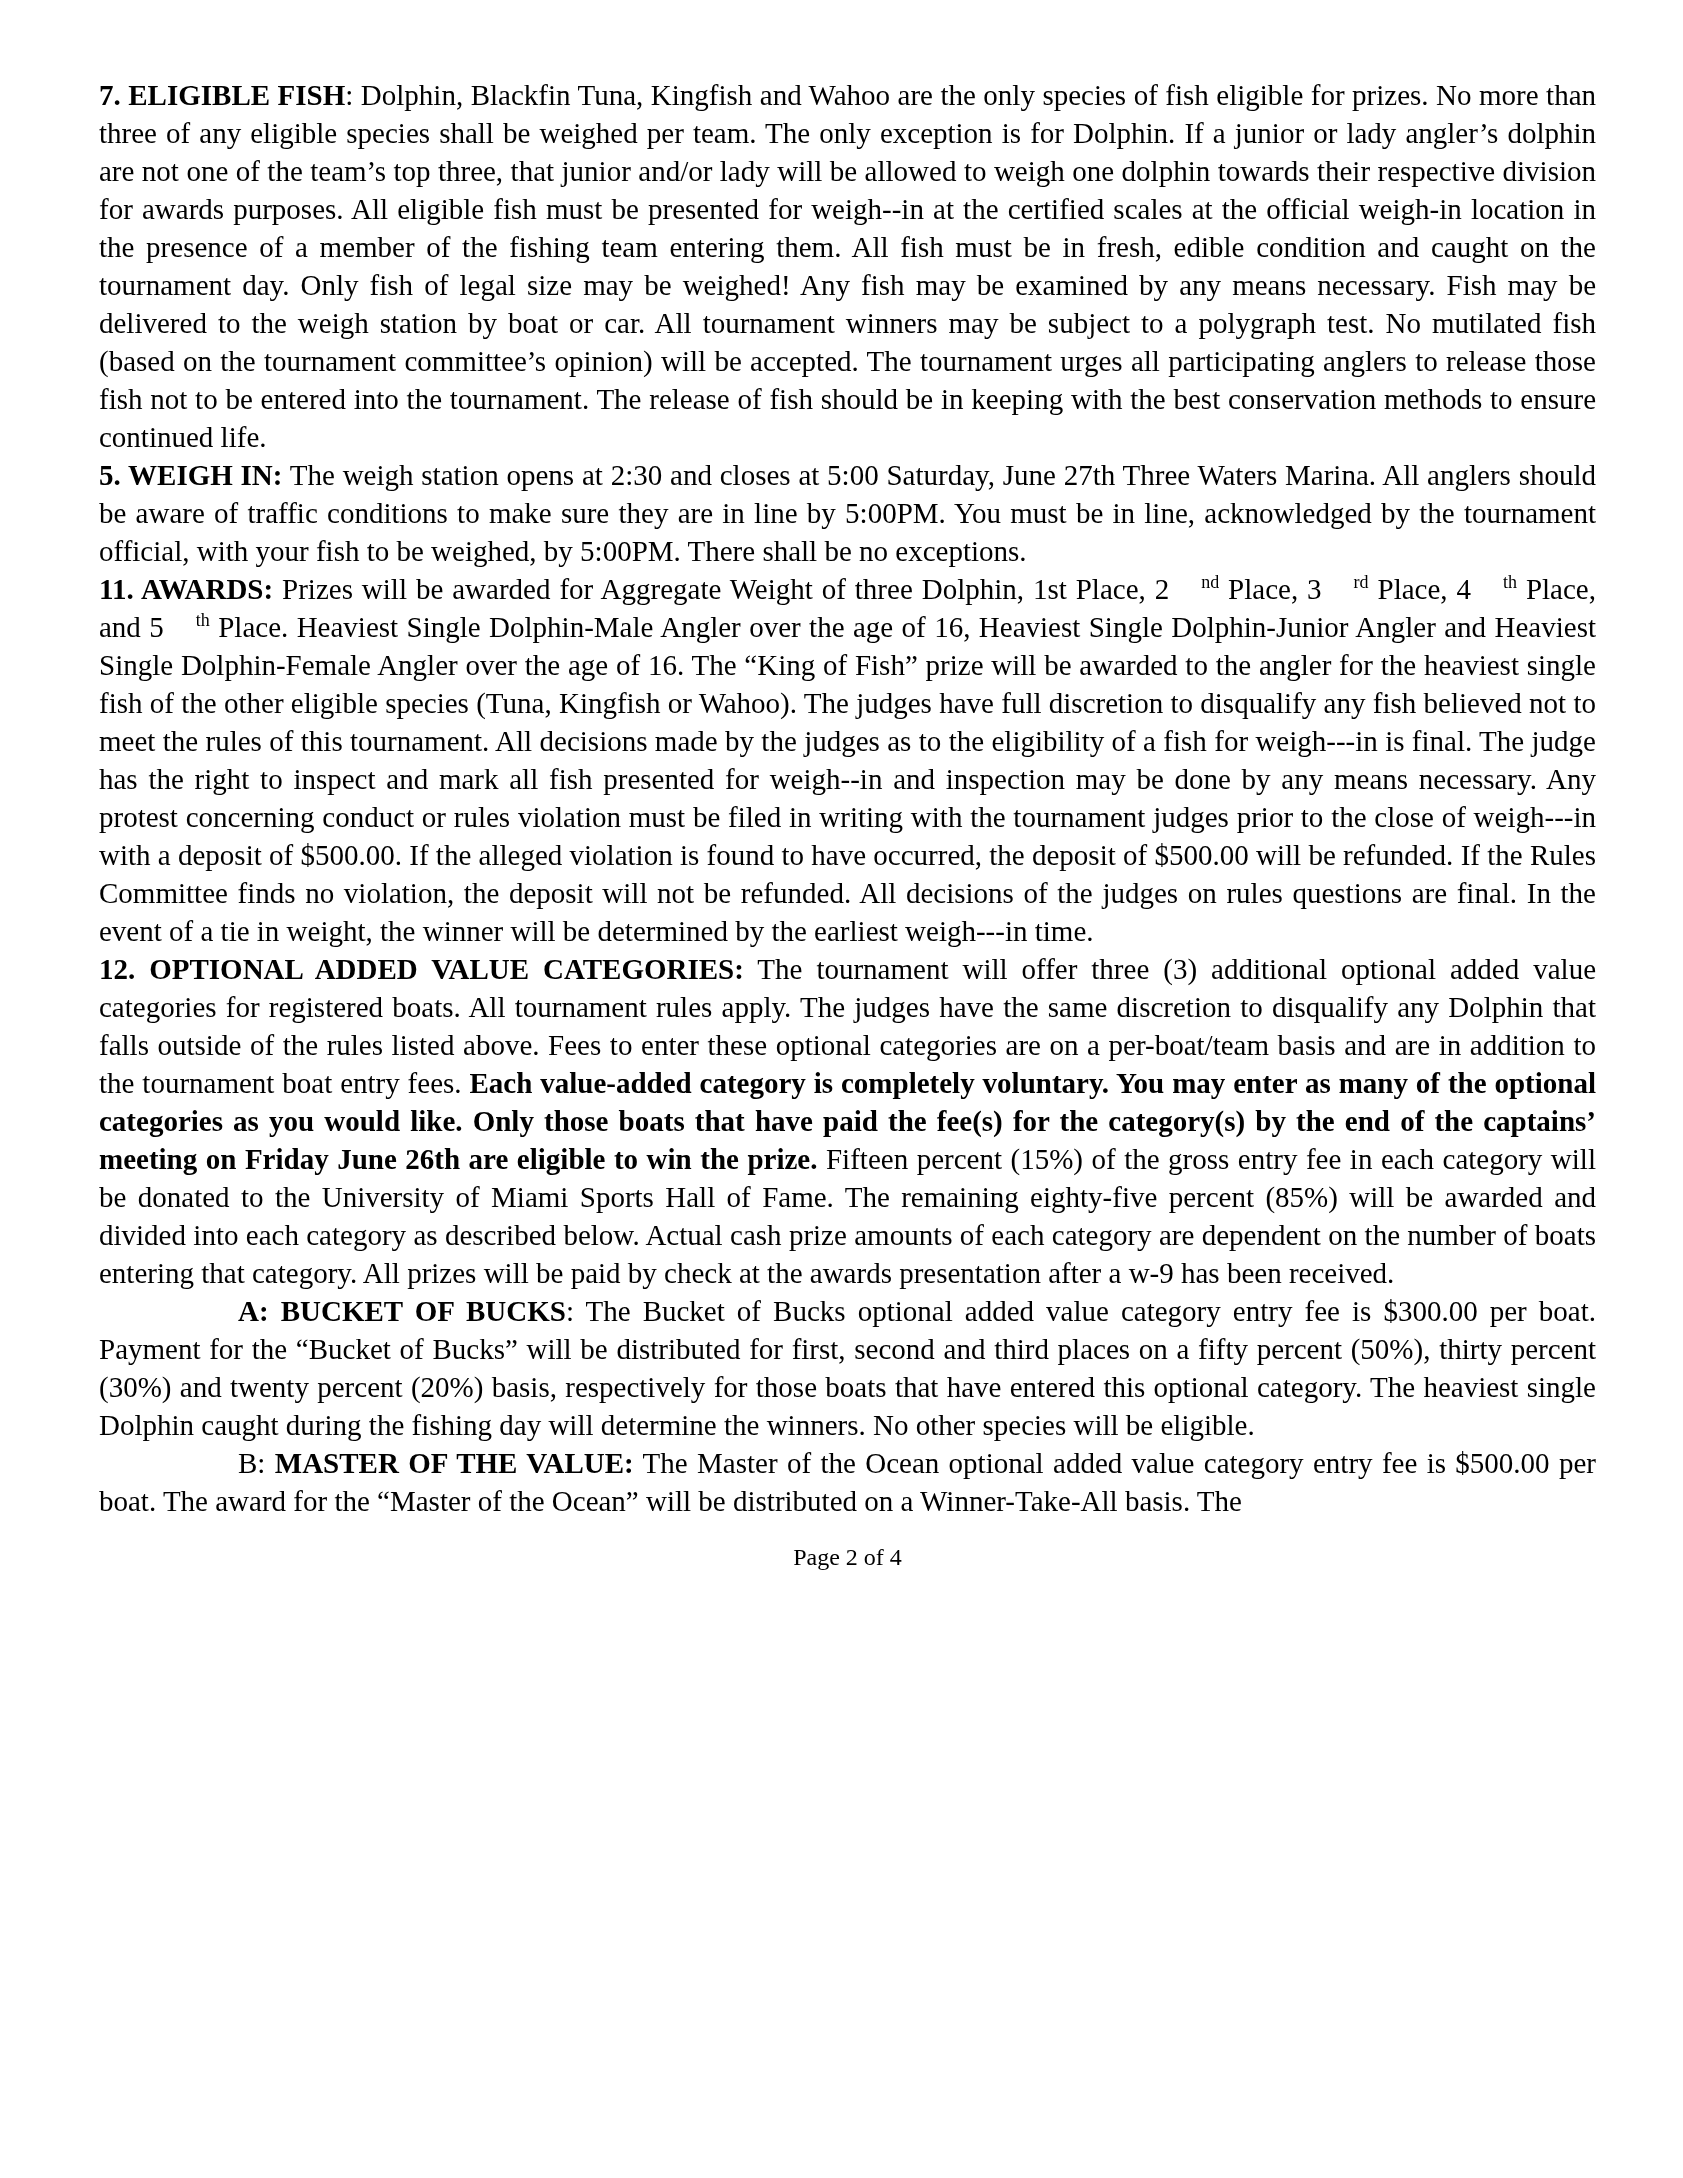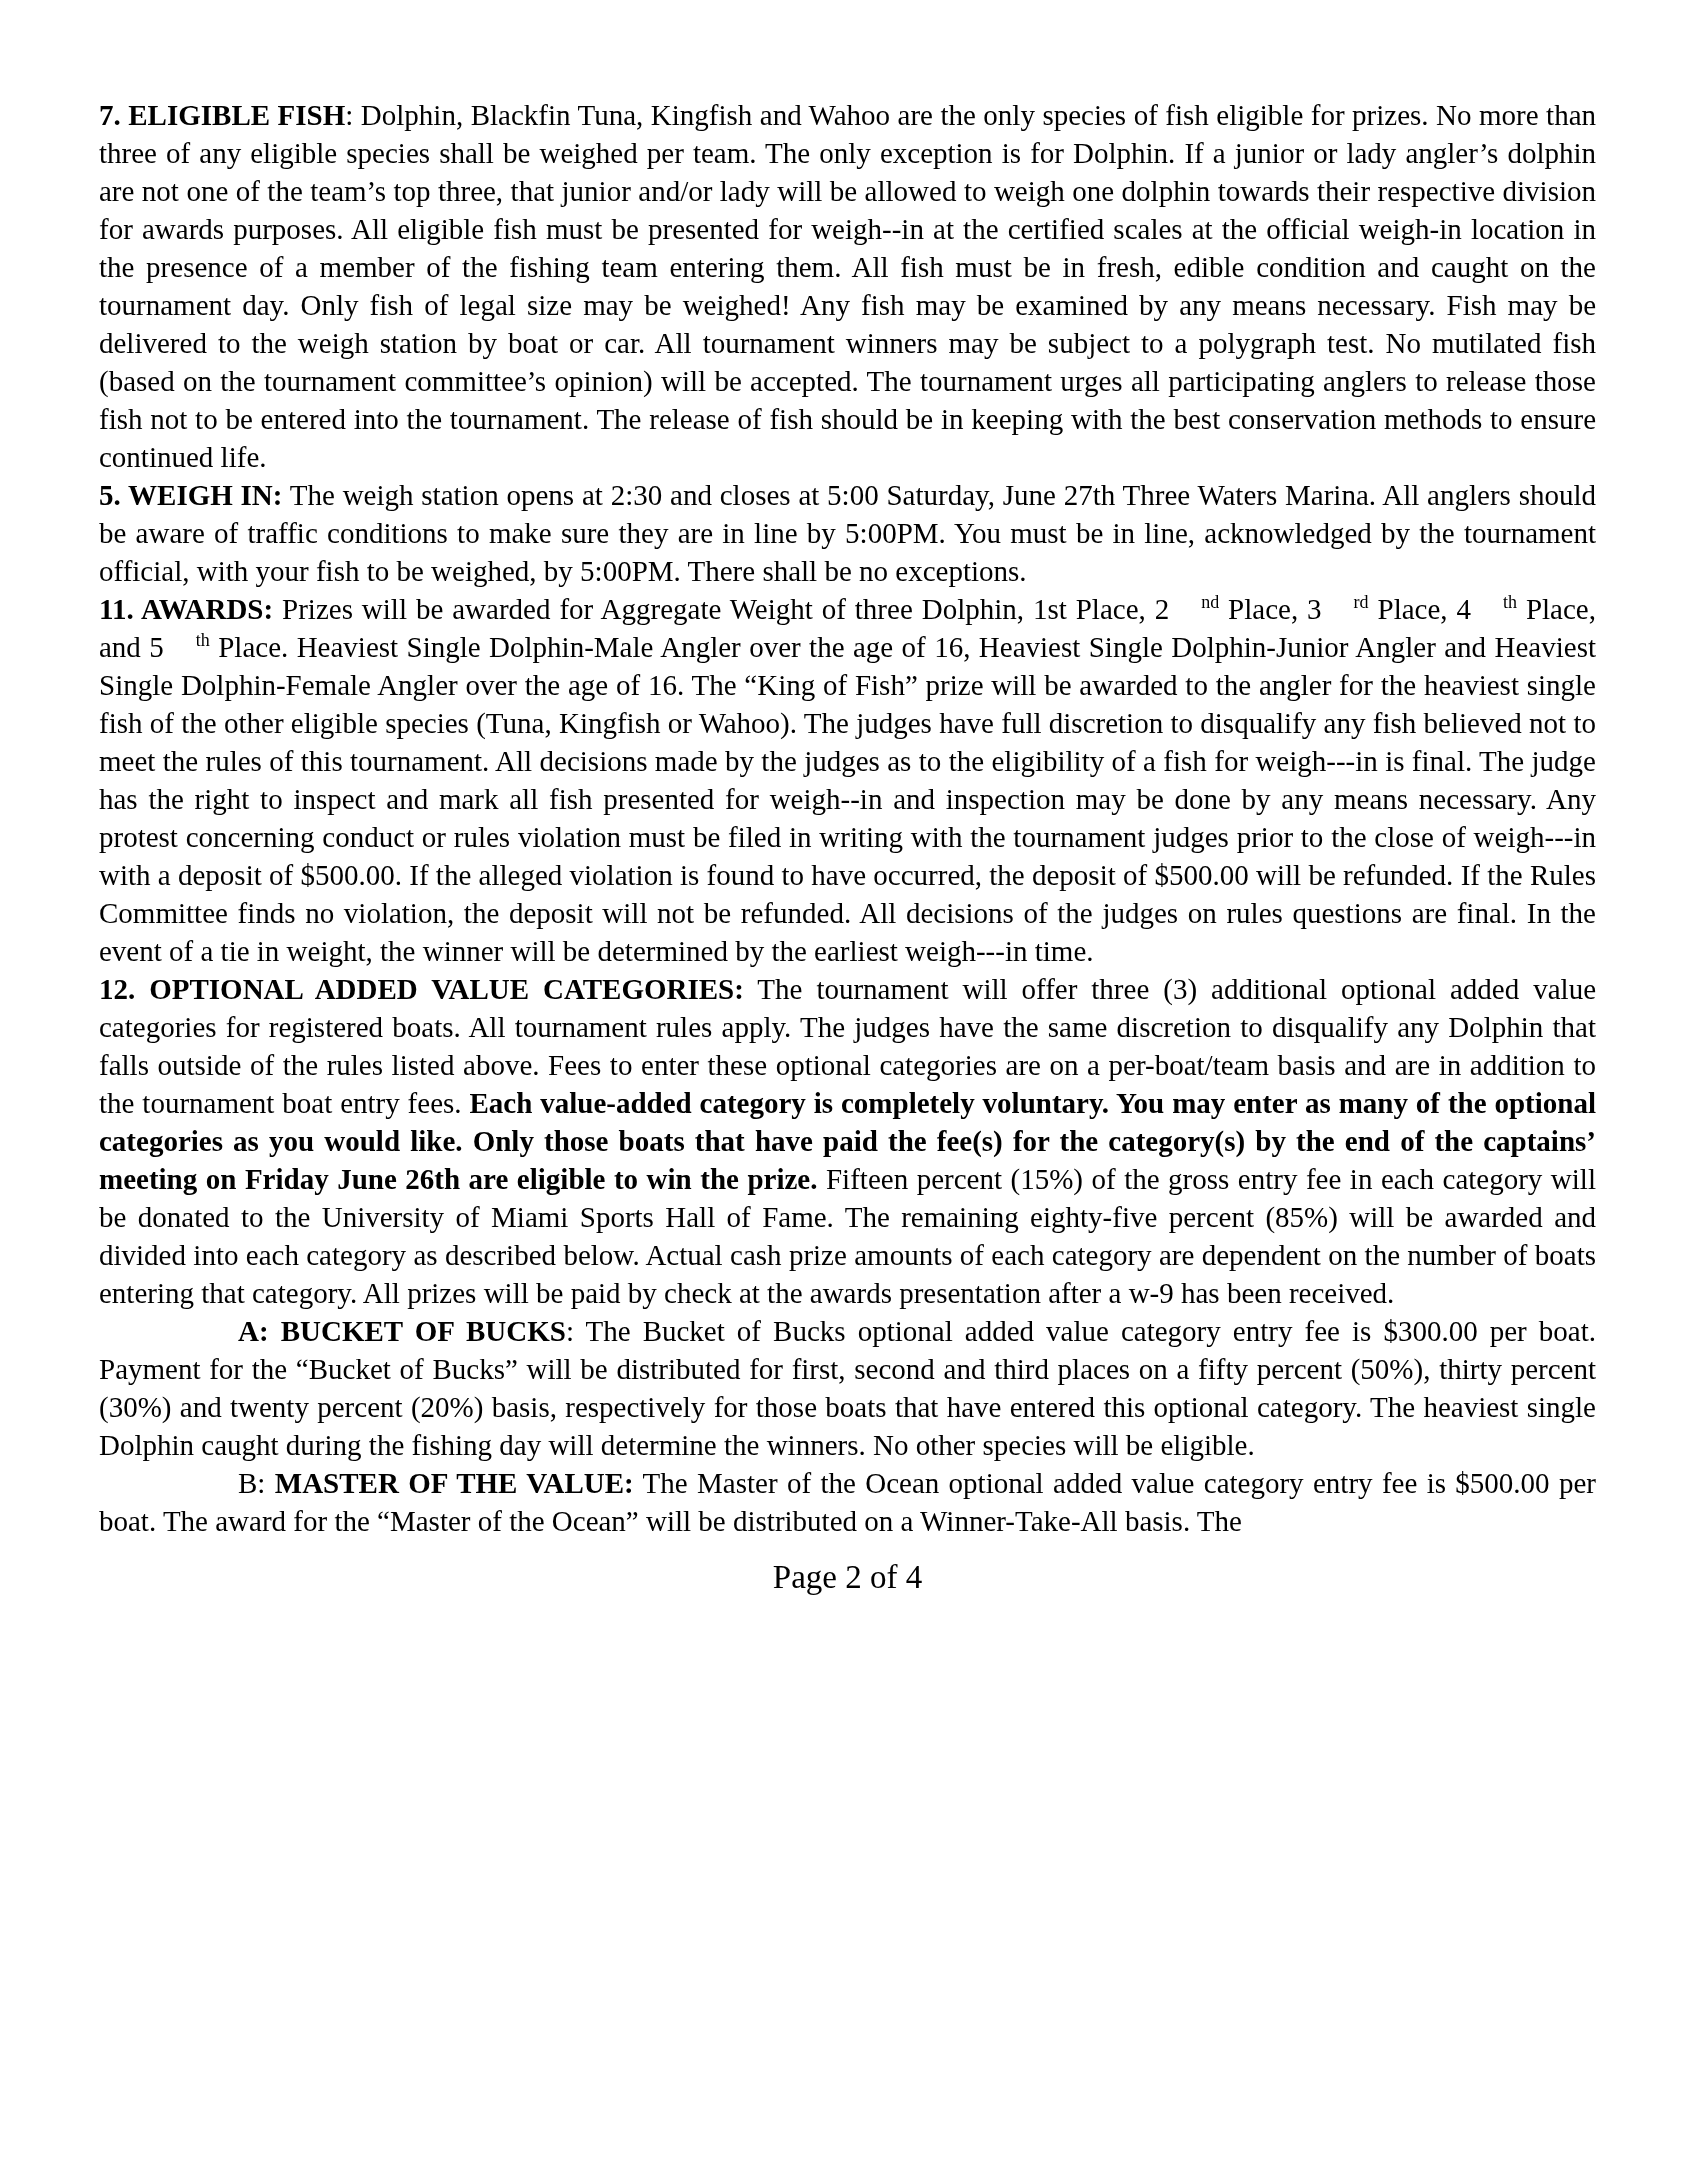--- a/index.html
+++ b/index.html
@@ -8,41 +8,41 @@
     height: 2178px;
     background: #ffffff;
     position: relative;
     overflow: hidden;
   }
   .content {
     position: absolute;
     left: 99px;
     top: 0;
     width: 1497px;
-    padding-top: 96px;
+    padding-top: 76px;
     font-family: "Liberation Serif", "DejaVu Serif", serif;
     font-size: 29px;
     line-height: 38px;
     color: #000000;
     text-align: justify;
   }
   p.para { margin: 0; }
   p.para .b { font-weight: bold; }
   p.para sup { font-size: 0.62em; line-height: 0; margin-left: 32px; }
   .mt-weigh-in   { margin-top: 20px; }
   .mt-awards     { margin-top: 34px; }
   .mt-optional   { margin-top: 59px; }
   .mt-bucket     { margin-top: 65px; }
   .mt-master     { margin-top: 28px; }
   .indent        { text-indent: 139px; }
   .footer {
     margin: 18px 0 0 0;
     text-align: center;
     font-family: "Liberation Serif", "DejaVu Serif", serif;
-    font-size: 33px;
+    font-size: 24px;
     line-height: 38px;
     color: #000000;
   }
 </style>
 </head>
 <body>
 
 <main class="page">
   <div class="content">
     <p class="para"><span class="b">7. ELIGIBLE FISH</span><span>: Dolphin, Blackfin Tuna, Kingfish and Wahoo are the only species of fish eligible for prizes. No more than three of any eligible species shall be weighed per team. The only exception is for Dolphin. If a junior or lady angler’s dolphin are not one of the team’s top three, that junior and/or lady will be allowed to weigh one dolphin towards their respective division for awards purposes. All eligible fish must be presented for weigh--in at the certified scales at the official weigh-in location in the presence of a member of the fishing team entering them. All fish must be in fresh, edible condition and caught on the tournament day. Only fish of legal size may be weighed! Any fish may be examined by any means necessary. Fish may be delivered to the weigh station by boat or car. All tournament winners may be subject to a polygraph test. No mutilated fish (based on the tournament committee’s opinion) will be accepted. The tournament urges all participating anglers to release those fish not to be entered into the tournament. The release of fish should be in keeping with the best conservation methods to ensure continued life.</span></p>

